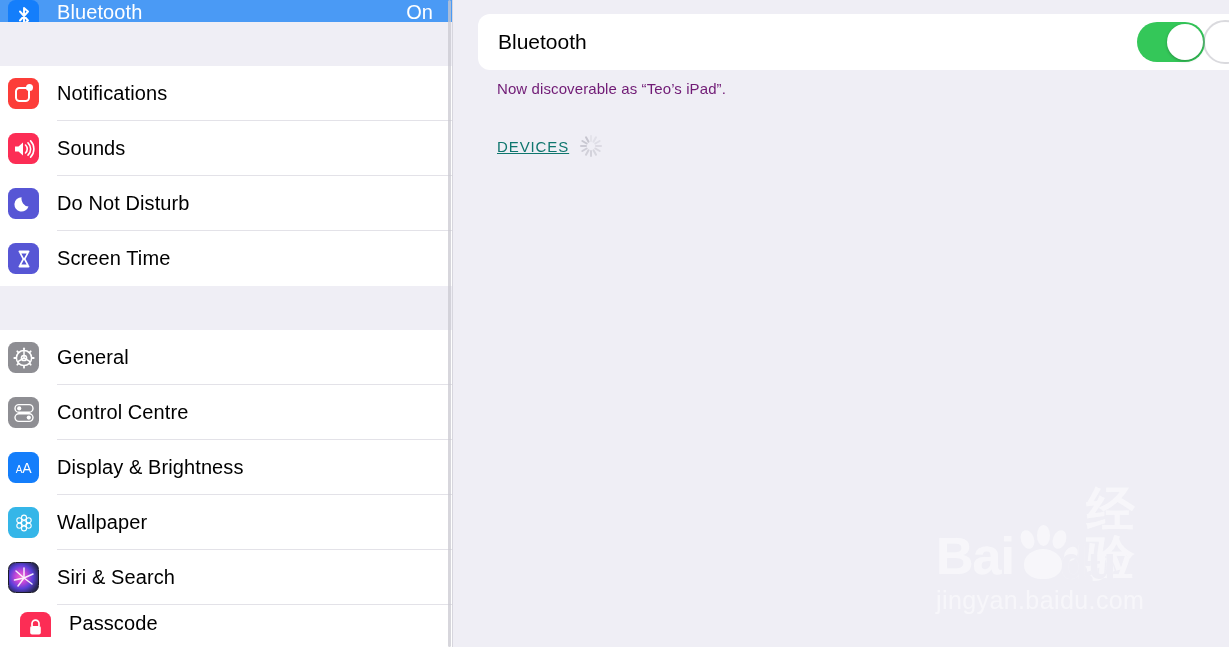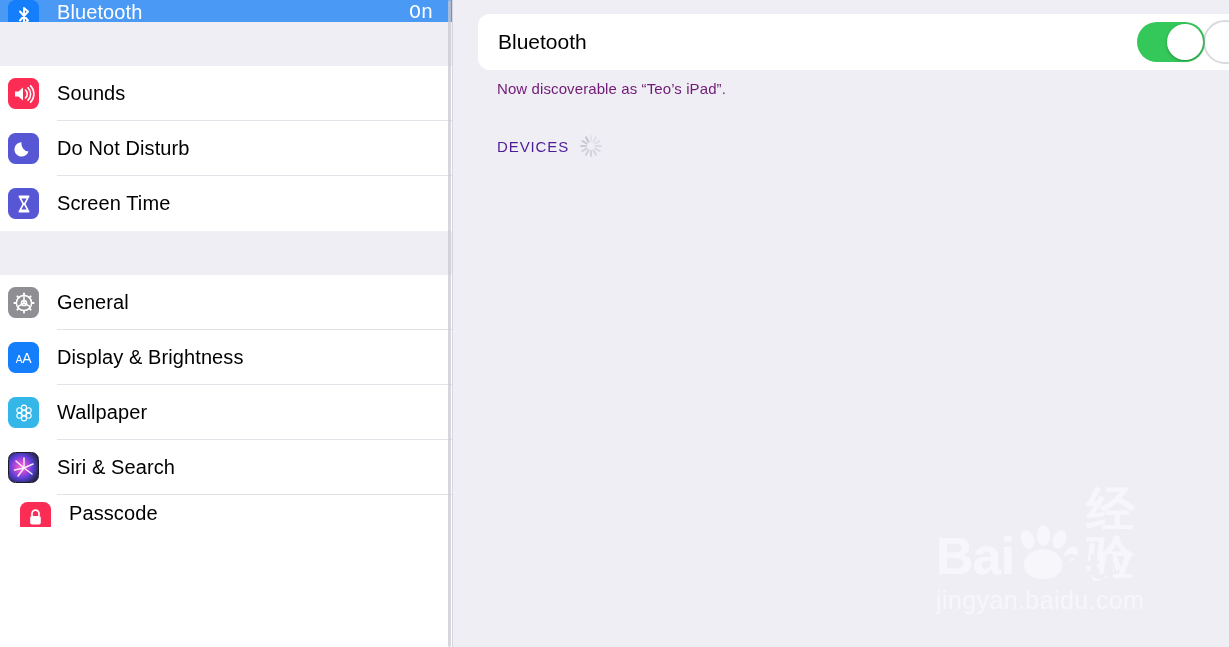--- a/index.html
+++ b/index.html
@@ -37,21 +37,21 @@
   .sb-label {
     margin-left:18px; font-size:20px; color:#000; letter-spacing:.1px;
     white-space:nowrap;
   }
   .sb-value { margin-left:auto; margin-right:20px; font-size:20px; color:#8e8e93; }
 
   
   .sb-row.clipped { height:22px; align-items:flex-end; padding-bottom:0; overflow:hidden; }
   .sb-row.clipped .sb-icon { margin-bottom:-9px; }
   .sb-row.clipped .sb-label { margin-bottom:-2px; }
-  .sb-row.clipped .sb-value { margin-bottom:-2px;font-family:Liberation Mono, monospace; }
+  .sb-row.clipped .sb-value { margin-bottom:-2px; }
 
   
   .sb-row.clipbottom { height:32px; overflow:hidden; align-items:flex-start; padding-top:7px;margin-left:12px; }
 
   
   #sb-scroll {
     position:absolute; right:2px; top:0; width:3px; height:647px;
     background:#c9c8d0; border-radius:2px; opacity:.75;
   }
   #sb-edge { position:absolute; left:452px; top:0; width:1px; height:647px; background:#d7d6de; }
@@ -112,21 +112,21 @@
   }
   #discoverable {
     position:absolute; left:44px; top:80px;
     font-size:15px; color:#701a75; letter-spacing:.1px;
   }
   #devices-hdr {
     position:absolute; left:44px; top:134px;
     display:flex; align-items:center; gap:10px;
   }
   #devices-label {
-    font-size:15px; color:#4c1d95; letter-spacing:.9px;
+    font-size:15px; color:#0f766e; letter-spacing:.9px;text-decoration:underline;
   }
   #spinner { position:relative; width:24px; height:24px; }
   #spinner i {
     position:absolute; left:11px; top:1px; width:2px; height:6.5px;
     background:#c3c2cc; border-radius:1px;
     transform-origin:1px 11px;
   }
 
   
   #watermark {
@@ -177,20 +177,28 @@
         </div>
         <span class="sb-label">Bluetooth</span>
         <span class="sb-value">On</span>
       </div>
     </div>
 
     <div class="sb-gap" style="height:44px"></div>
 
     <div class="sb-group">
 
+      <div class="sb-row">
+        <div class="sb-icon ic-notif">
+          <div class="sq"></div>
+          <div class="dot"></div>
+        </div>
+        <span class="sb-label">Notifications</span>
+        <div class="sep"></div>
+      </div>
 
       <div class="sb-row">
         <div class="sb-icon ic-sounds">
           <svg width="22" height="18" viewBox="0 0 22 18">
             <path d="M2 6.5 H5.5 L10 2.5 V15.5 L5.5 11.5 H2 Z" fill="#ffffff"></path>
             <path d="M12.5 5 A5.5 5.5 0 0 1 12.5 13" fill="none" stroke="#ffffff" stroke-width="1.6" stroke-linecap="round"></path>
             <path d="M15 2.8 A8.6 8.6 0 0 1 15 15.2" fill="none" stroke="#ffffff" stroke-width="1.6" stroke-linecap="round"></path>
             <path d="M17.6 0.9 A11.6 11.6 0 0 1 17.6 17.1" fill="none" stroke="#ffffff" stroke-width="1.6" stroke-linecap="round"></path>
           </svg>
         </div>
@@ -242,20 +250,32 @@
                 <path d="M5.3 18.7 L6.6 17.4"></path>
               <path d="M2.3 12 H4.2"></path>
                 <path d="M5.3 5.3 L6.6 6.6"></path>
             </g>
           </svg>
         </div>
         <span class="sb-label">General</span>
         <div class="sep"></div>
       </div>
 
+      <div class="sb-row">
+        <div class="sb-icon ic-control">
+          <svg width="22" height="22" viewBox="0 0 22 22">
+            <rect x="2" y="2.6" width="18" height="7.6" rx="3.8" fill="none" stroke="#ffffff" stroke-width="1.4"></rect>
+            <circle cx="6.2" cy="6.4" r="2.1" fill="#ffffff"></circle>
+            <rect x="2" y="11.8" width="18" height="7.6" rx="3.8" fill="none" stroke="#ffffff" stroke-width="1.4"></rect>
+            <circle cx="15.8" cy="15.6" r="2.1" fill="#ffffff"></circle>
+          </svg>
+        </div>
+        <span class="sb-label">Control Centre</span>
+        <div class="sep"></div>
+      </div>
 
       <div class="sb-row">
         <div class="sb-icon ic-display">
           <span class="aa"><span class="small">A</span>A</span>
         </div>
         <span class="sb-label">Display &amp; Brightness</span>
         <div class="sep"></div>
       </div>
 
       <div class="sb-row">

